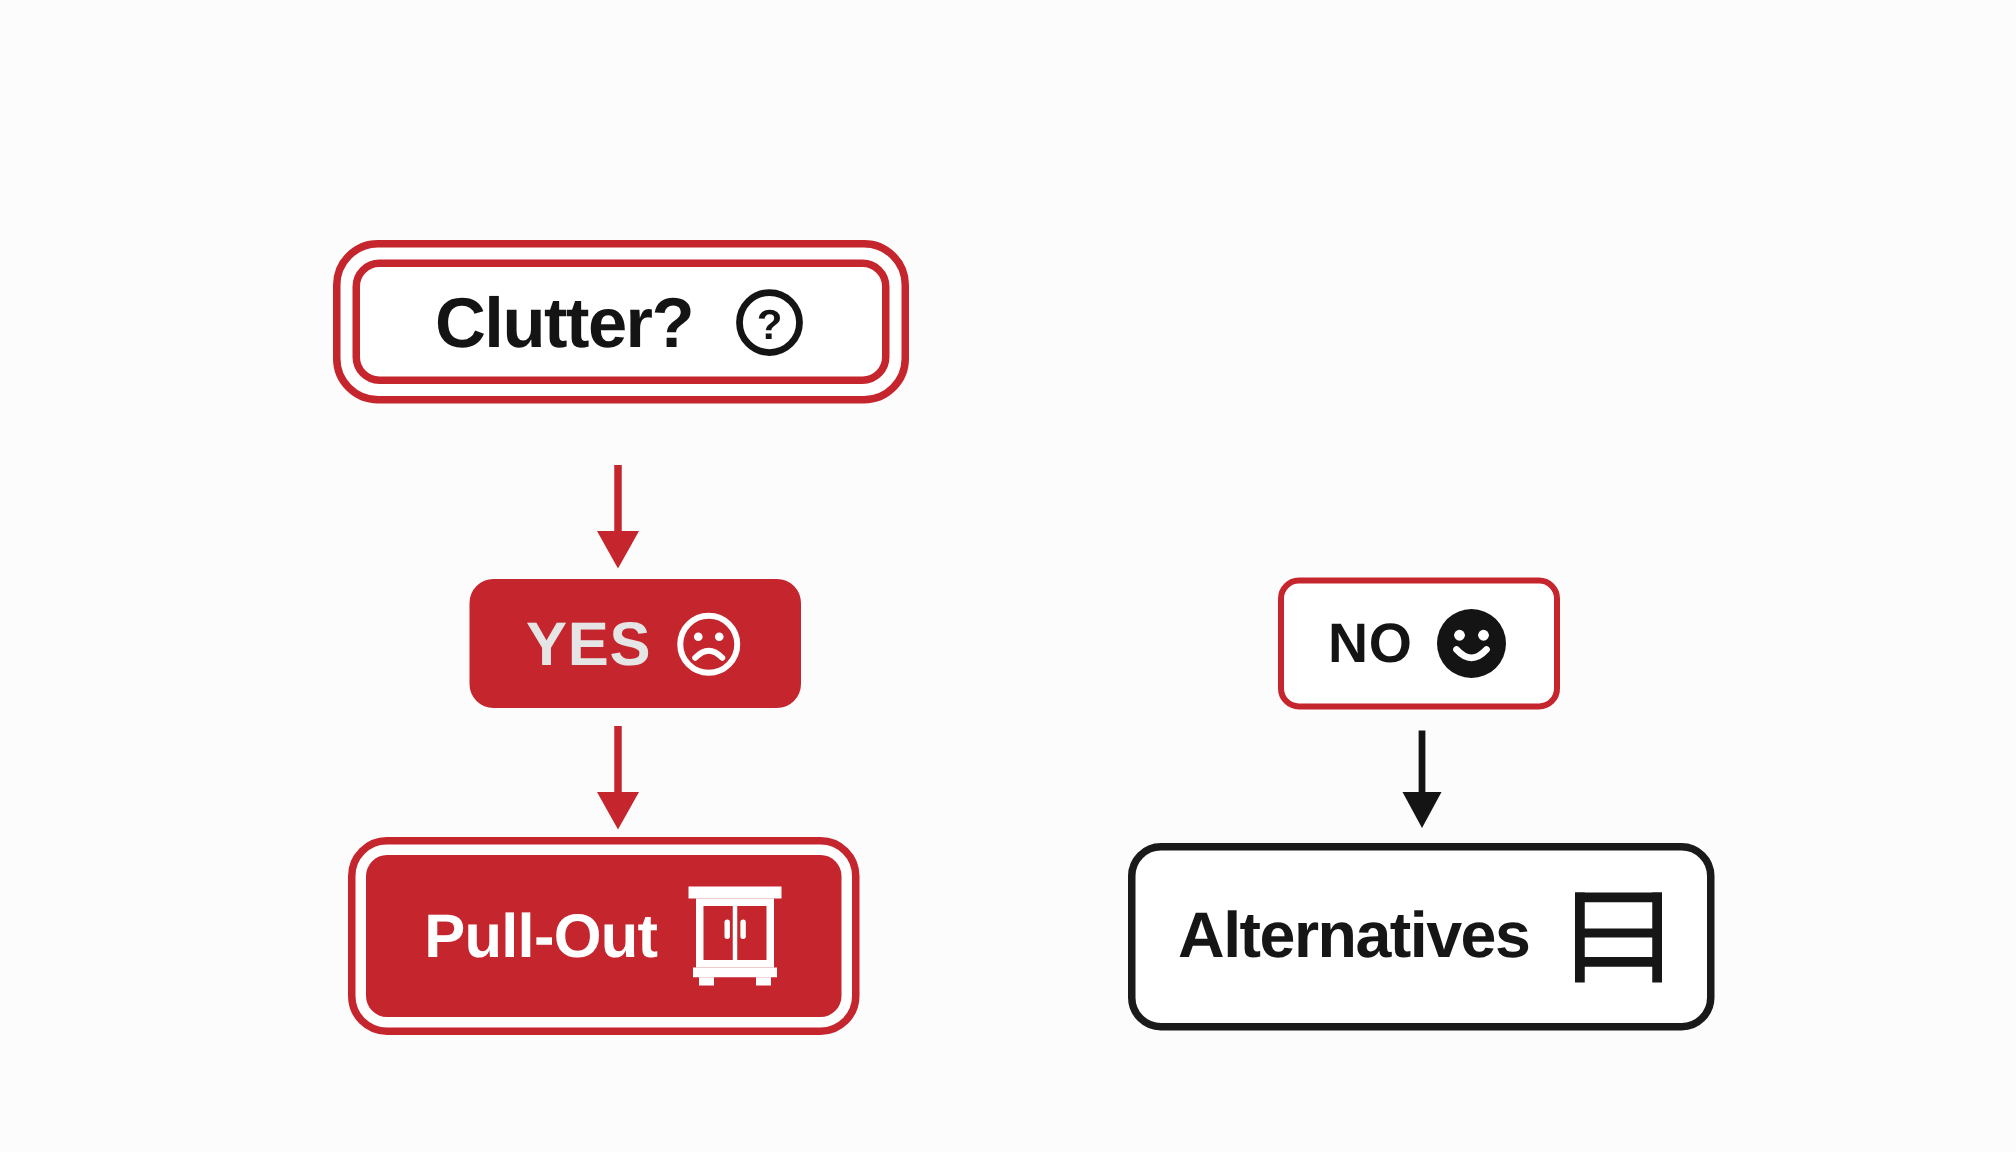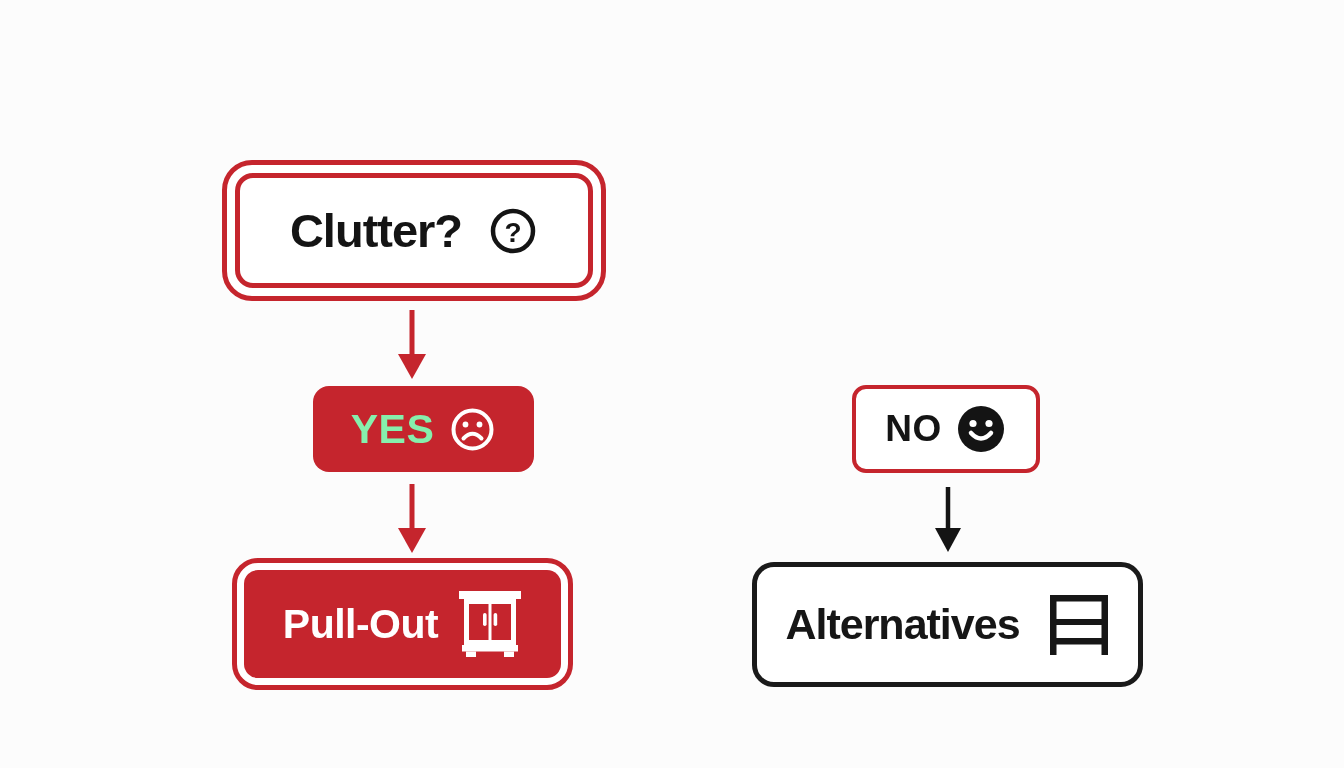--- a/index.html
+++ b/index.html
@@ -26,21 +26,21 @@
     letter-spacing: -2.5px;
     color: #101010;
   }
 
   
   .node { position: absolute; box-sizing: border-box; display: flex; align-items: center; justify-content: center; }
   .node .label { white-space: nowrap; }
 
   
   .node-clutter {
-    left: 222px; top: 160px; width: 384px; height: 141px;
+    left: 222px; top: 160px; width: 384px; height: 109px;
     border: 5px solid #c5252d;
     border-radius: 30px;
     background: #ffffff;
     padding: 8px;
     text-align: center;
   }
   .node-clutter .inner {
     width: 100%; height: 100%;
     box-sizing: border-box;
     border: 5px solid #c5252d;
@@ -53,21 +53,21 @@
     font-size: 47px; font-weight: 700; letter-spacing: -1px; color: #141414;
   }
 
   
   .node-yes {
     left: 313px; top: 386px; width: 221px; height: 86px;
     background: #c5252d;
     border-radius: 16px;
     gap: 15px;
   }
-  .node-yes .label { font-size: 41px; font-weight: 700; color: #86efac; letter-spacing: 0.5px; }
+  .node-yes .label { font-size: 41px; font-weight: 700; color: #e5e5e5; letter-spacing: 0.5px; }
 
   
   .node-pullout {
     left: 232px; top: 558px; width: 341px; height: 132px;
     border: 5px solid #c5252d;
     border-radius: 26px;
     background: #ffffff;
     padding: 7px;
   }
   .node-pullout .inner {

